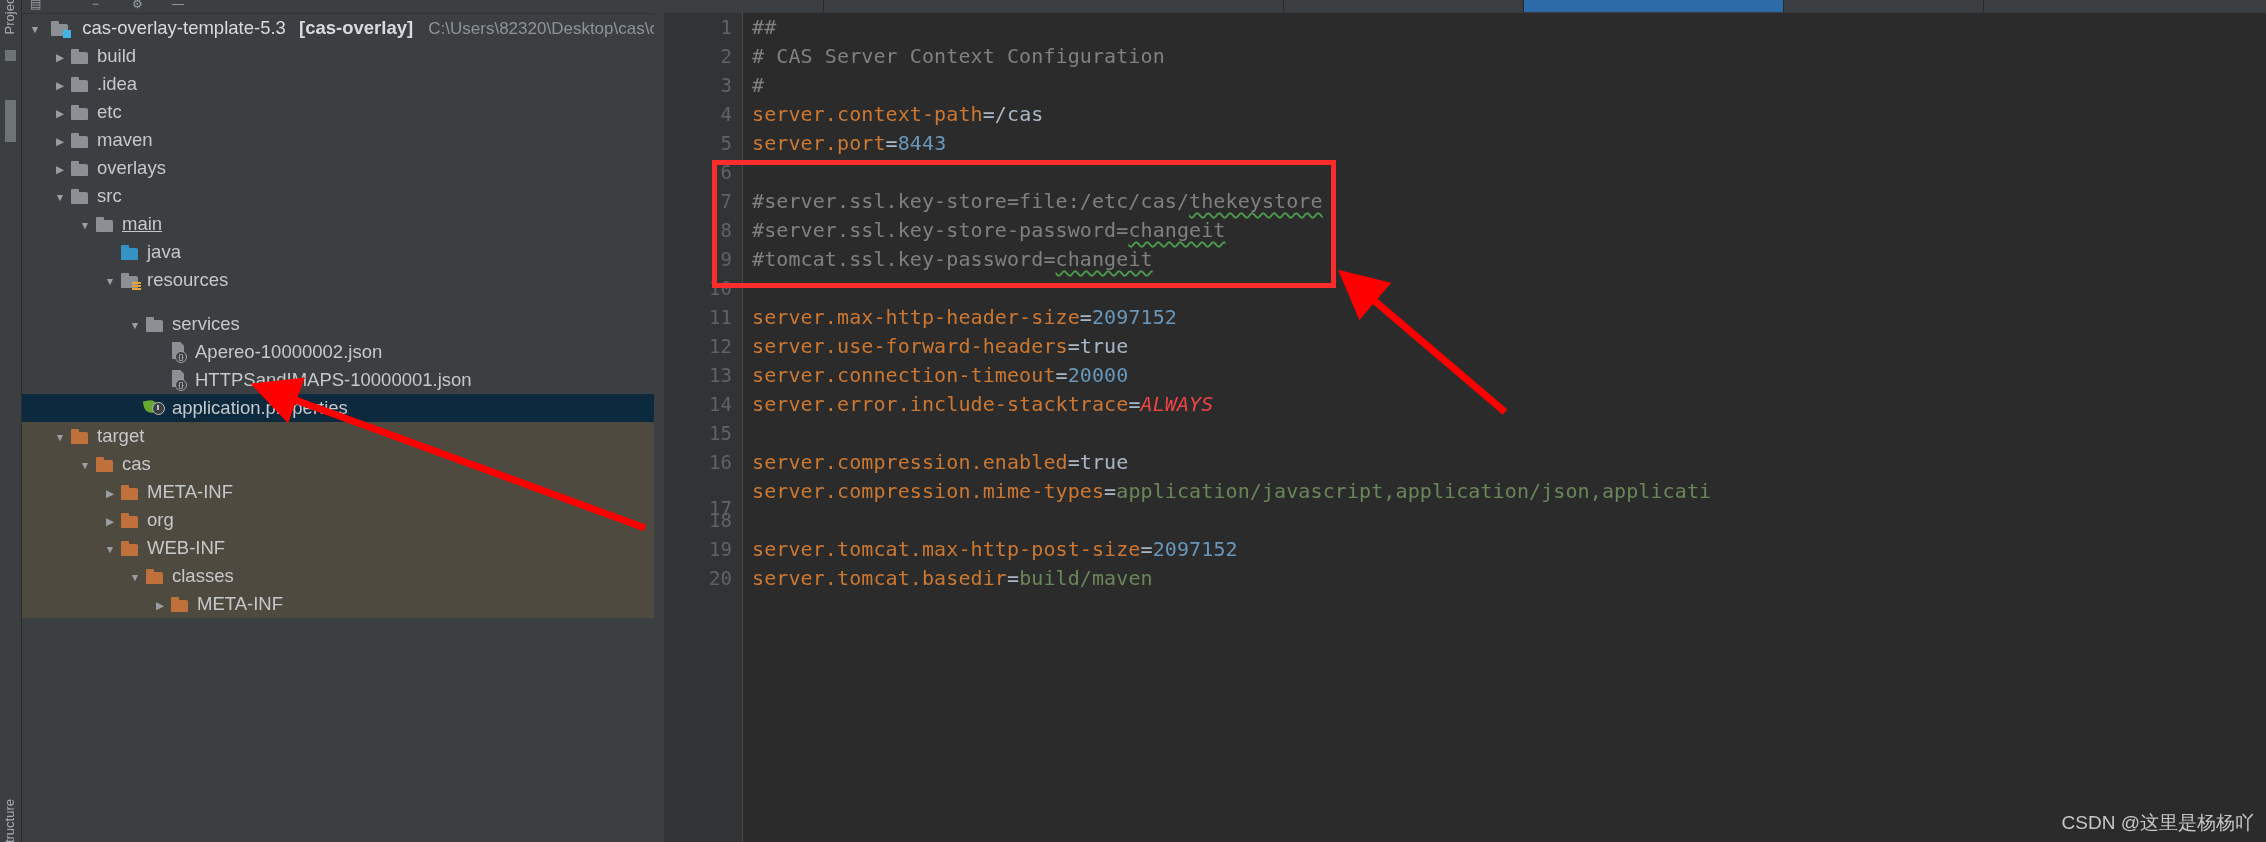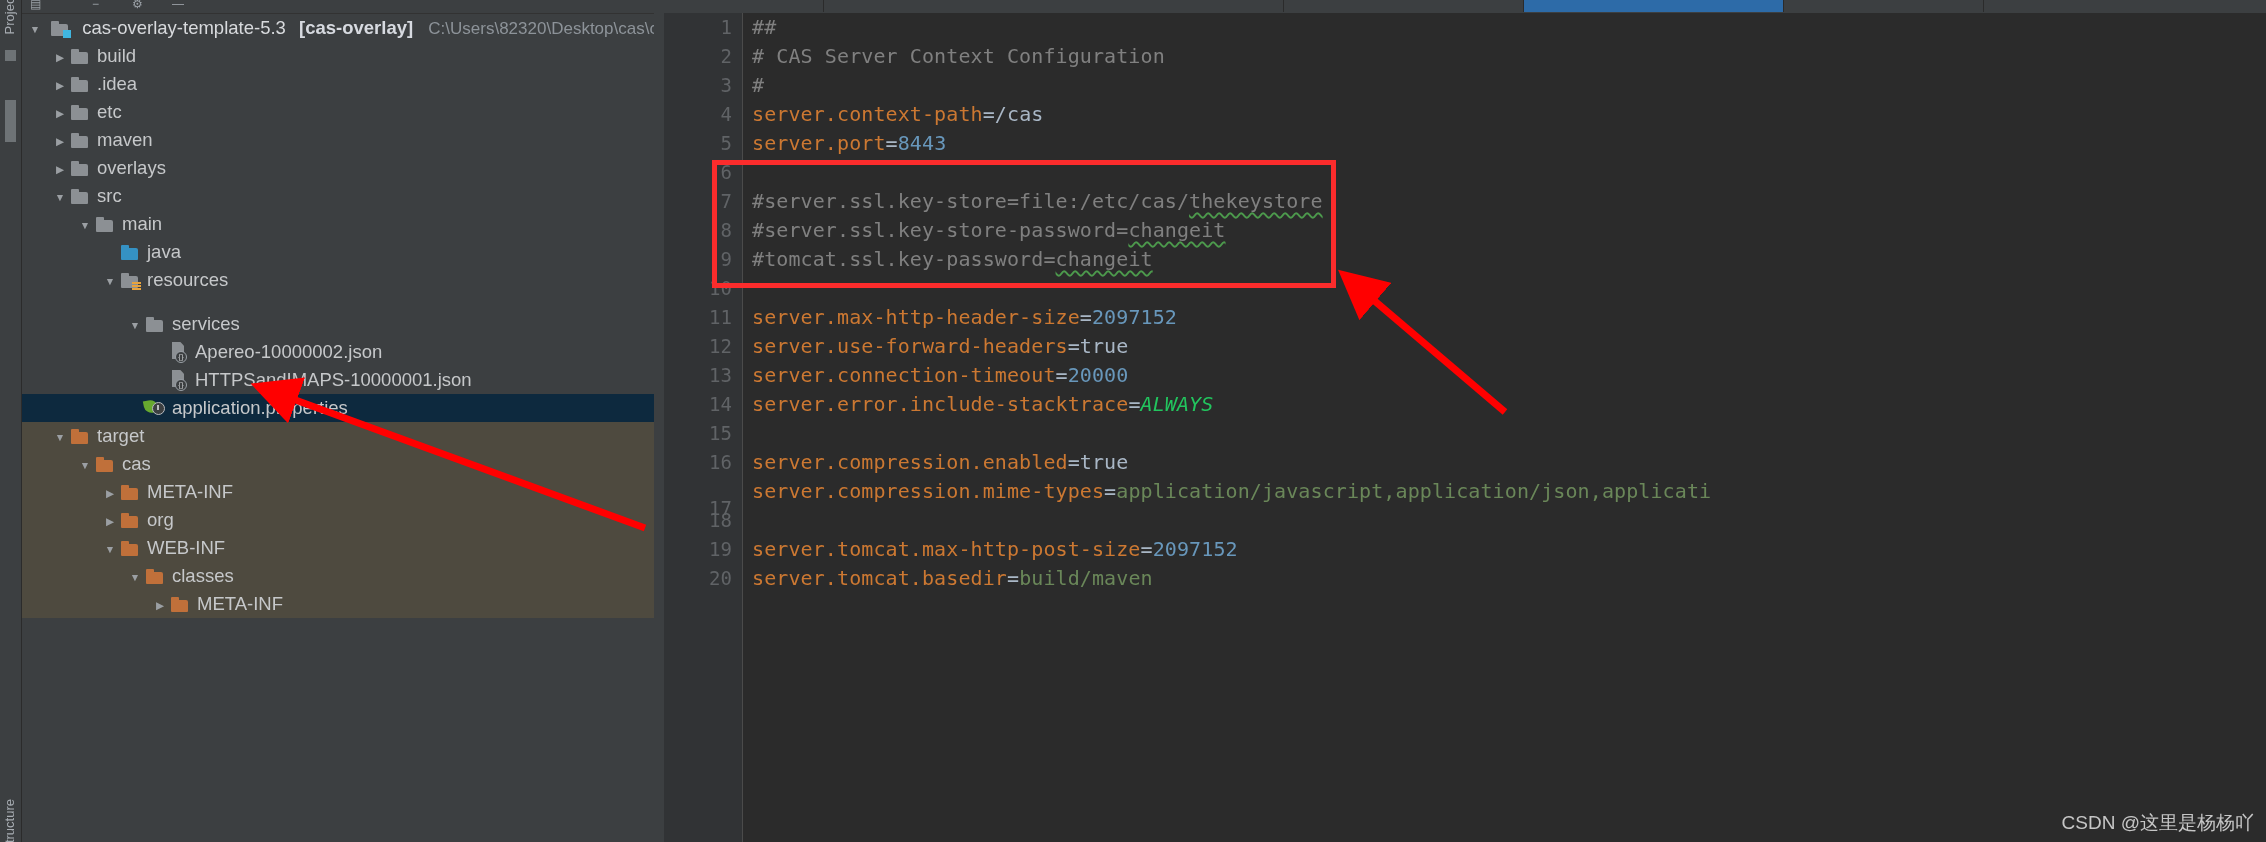--- a/index.html
+++ b/index.html
@@ -174,21 +174,21 @@
   .cl {
     position: absolute; left: 9px; height: 29px; line-height: 29px;
     font-family: "DejaVu Sans Mono", monospace; font-size: 20px;
     white-space: pre; letter-spacing: 0.1px;
   }
   .c-comment  { color: #808080; }
   .c-key      { color: #cc7832; }
   .c-num      { color: #6897bb; }
   .c-str      { color: #6a8759; }
   .c-val      { color: #a9b7c6; }
-  .c-enum     { color: #22c55e; font-style: italic; }
+  .c-enum     { color: #ef4444; font-style: italic; }
   .c-eq       { color: #a9b7c6; }
   .squiggle {
     text-decoration: underline wavy #4c9a4c;
     text-underline-offset: 4px;
     text-decoration-thickness: 1.5px;
   }
 
   
   .redbox {
     position: absolute; left: 712px; top: 160px; width: 624px; height: 128px;
@@ -233,21 +233,21 @@
         <span class="proj-module" style="margin-left:8px">[cas-overlay]</span>
         <span class="proj-path" style="margin-left:10px">C:\Users\82320\Desktop\cas\cas-o</span>
       </div>
 
     <div class="row" style="padding-left: 29px;"><span class="arrow closed"></span><span class="ico folder"></span><span>build</span></div>
         <div class="row" style="padding-left: 29px;"><span class="arrow closed"></span><span class="ico folder"></span><span>.idea</span></div>
         <div class="row" style="padding-left: 29px;"><span class="arrow closed"></span><span class="ico folder"></span><span>etc</span></div>
         <div class="row" style="padding-left: 29px;"><span class="arrow closed"></span><span class="ico folder"></span><span>maven</span></div>
         <div class="row" style="padding-left: 29px;"><span class="arrow closed"></span><span class="ico folder"></span><span>overlays</span></div>
         <div class="row" style="padding-left: 29px;"><span class="arrow open"></span><span class="ico folder"></span><span>src</span></div>
-        <div class="row" style="padding-left: 54px;"><span class="arrow open"></span><span class="ico folder"></span><span>main</span></div>
+        <div class="row" style="padding-left: 54px; text-decoration: underline;"><span class="arrow open"></span><span class="ico folder"></span><span>main</span></div>
         <div class="row" style="padding-left: 79px;"><span class="arrow none"></span><span class="ico folder folder-blue"></span><span>java</span></div>
         <div class="row" style="padding-left: 79px;"><span class="arrow open"></span><span class="ico folder resources"><span class="stripes">
               <i></i>
               <i></i>
               <i></i>
             </span></span><span>resources</span></div>
         <div class="row" style="padding-left: 104px; margin-top: 16px;"><span class="arrow open"></span><span class="ico folder"></span><span>services</span></div>
         <div class="row" style="padding-left: 129px;"><span class="arrow none"></span><span class="ico json"><span class="braces">{}</span></span><span>Apereo-10000002.json</span></div>
         <div class="row" style="padding-left: 129px;"><span class="arrow none"></span><span class="ico json"><span class="braces">{}</span></span><span>HTTPSandIMAPS-10000001.json</span></div>
         <div class="row selected" style="padding-left: 104px;"><span class="arrow none"></span><span class="ico spring"><span class="leaf"></span><span class="gear"></span></span><span>application.properties</span></div>

